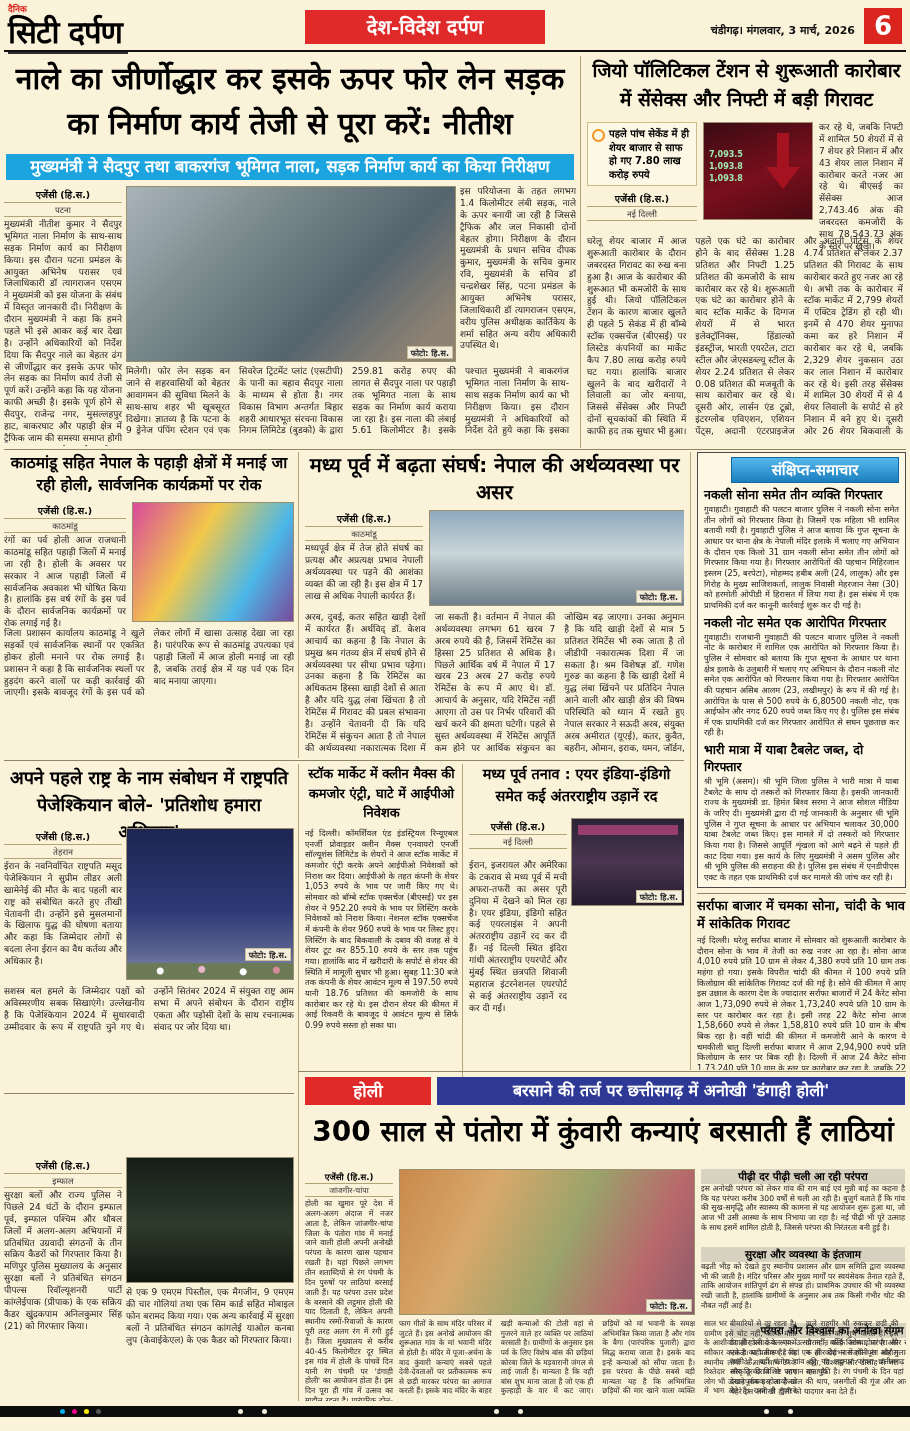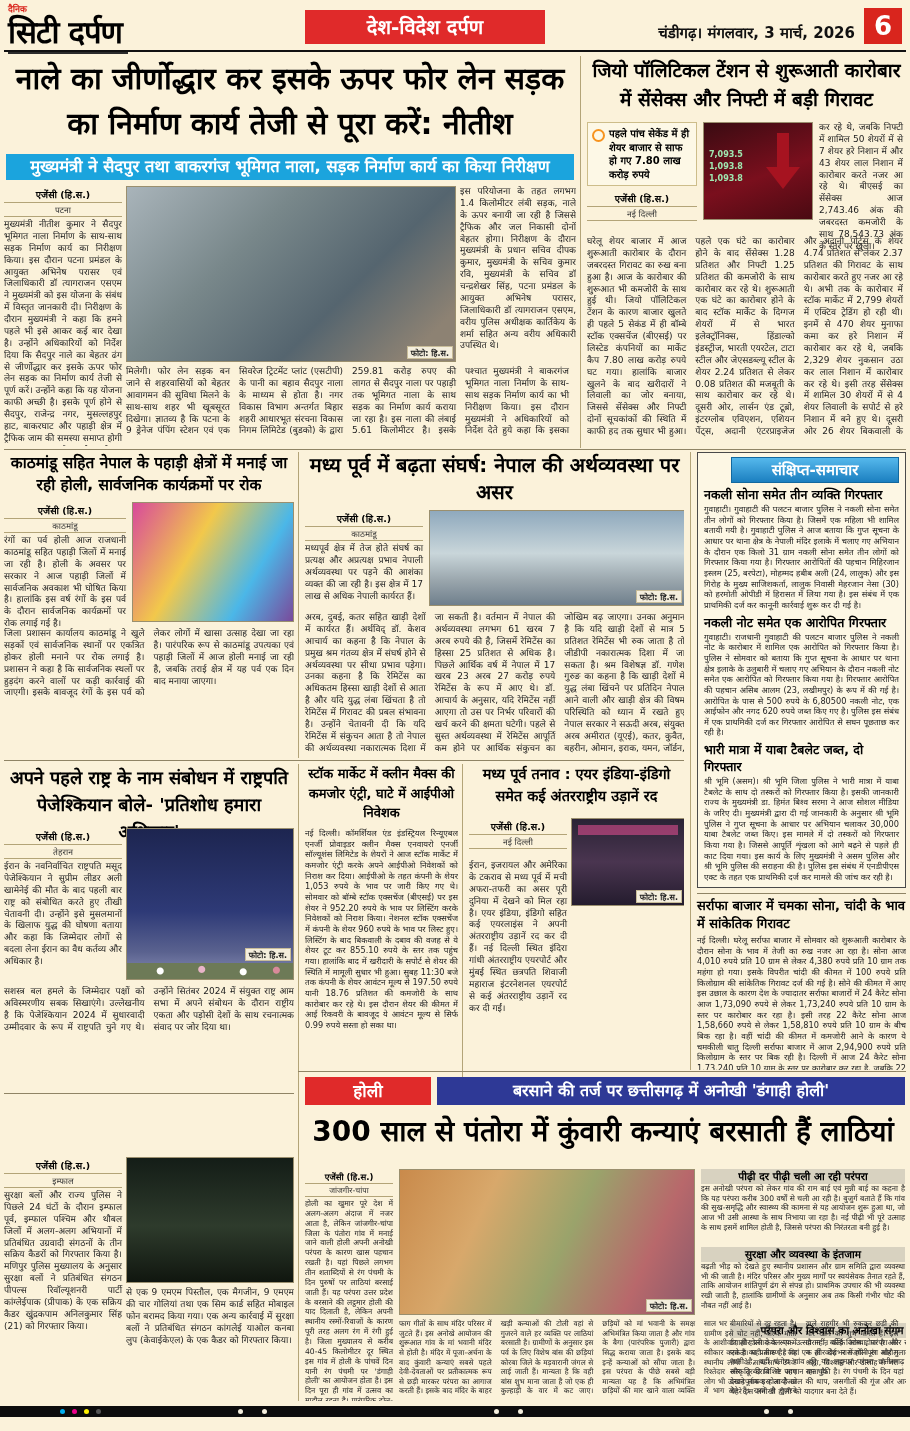--- a/index.html
+++ b/index.html
@@ -19,21 +19,21 @@
   .cap{position:absolute;right:2px;bottom:2px;background:#f4eedd;font-size:8px;font-weight:bold;
        padding:0 3px;color:#222;border:1px solid #c9bd99;}
   .vline-l{border-left:1px solid #b3a478;}
   .hrule{position:absolute;background:#8f8465;height:1px;}
   
   .masthead{font-size:31px;font-weight:900;color:#000;line-height:1.1;letter-spacing:-1px;}
   .daily-tag{font-size:9px;font-weight:bold;color:#d9251d;}
   .masthead-sub{height:3px;width:120px;background:#2b2b2b;margin-top:2px;}
   .section-banner{background:#e02a2a;color:#fff;font-weight:bold;font-size:20px;
                   text-align:center;line-height:34px;}
-  .dateline{font-size:15px;font-weight:bold;text-align:right;color:#111;}
+  .dateline{font-size:11px;font-weight:bold;text-align:right;color:#111;}
   .pagenum{background:#d9251d;color:#fff;font-weight:900;font-size:26px;text-align:center;line-height:36px;}
   
   .nitish-hl{font-size:30px;line-height:1.5;font-weight:900;}
   .subhead{background:#1ba4dd;color:#fff;font-weight:bold;font-size:16.5px;text-align:center;line-height:26px;}
   .sensex-hl{font-size:19px;line-height:1.55;}
   .bullet-box{border:1px solid #cdbd8a;background:#fdf8e6;padding:4px;display:flex;gap:4px;}
   .bullet-dot{width:9px;height:9px;border:2.5px solid #f7931e;border-radius:50%;flex:0 0 auto;margin-top:2px;}
   .bullet-txt{font-size:10px;font-weight:bold;line-height:1.35;color:#000;text-align:left;}
   .kat-hl{font-size:15.5px;line-height:1.45;}
   .nep-hl{font-size:20px;line-height:1.35;}

